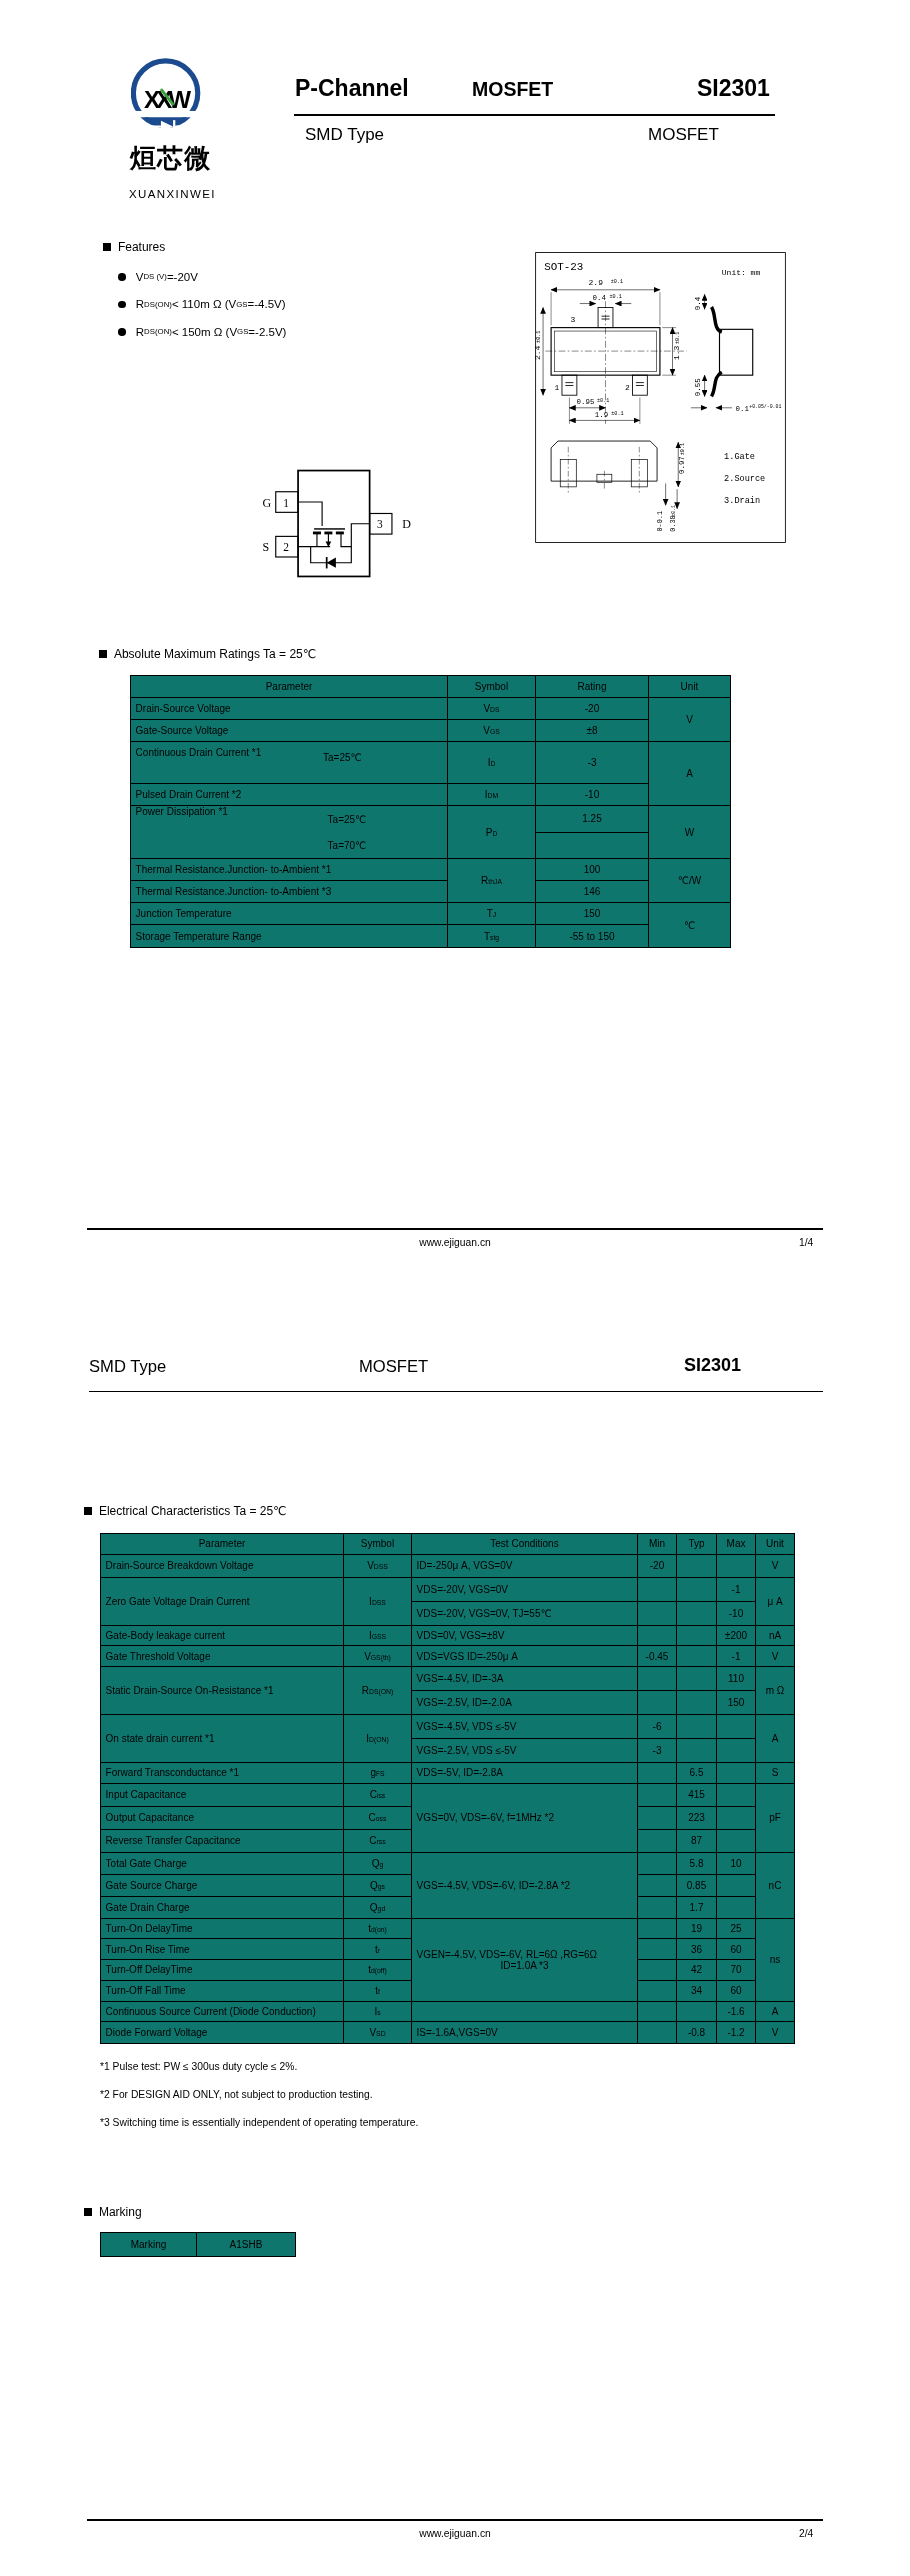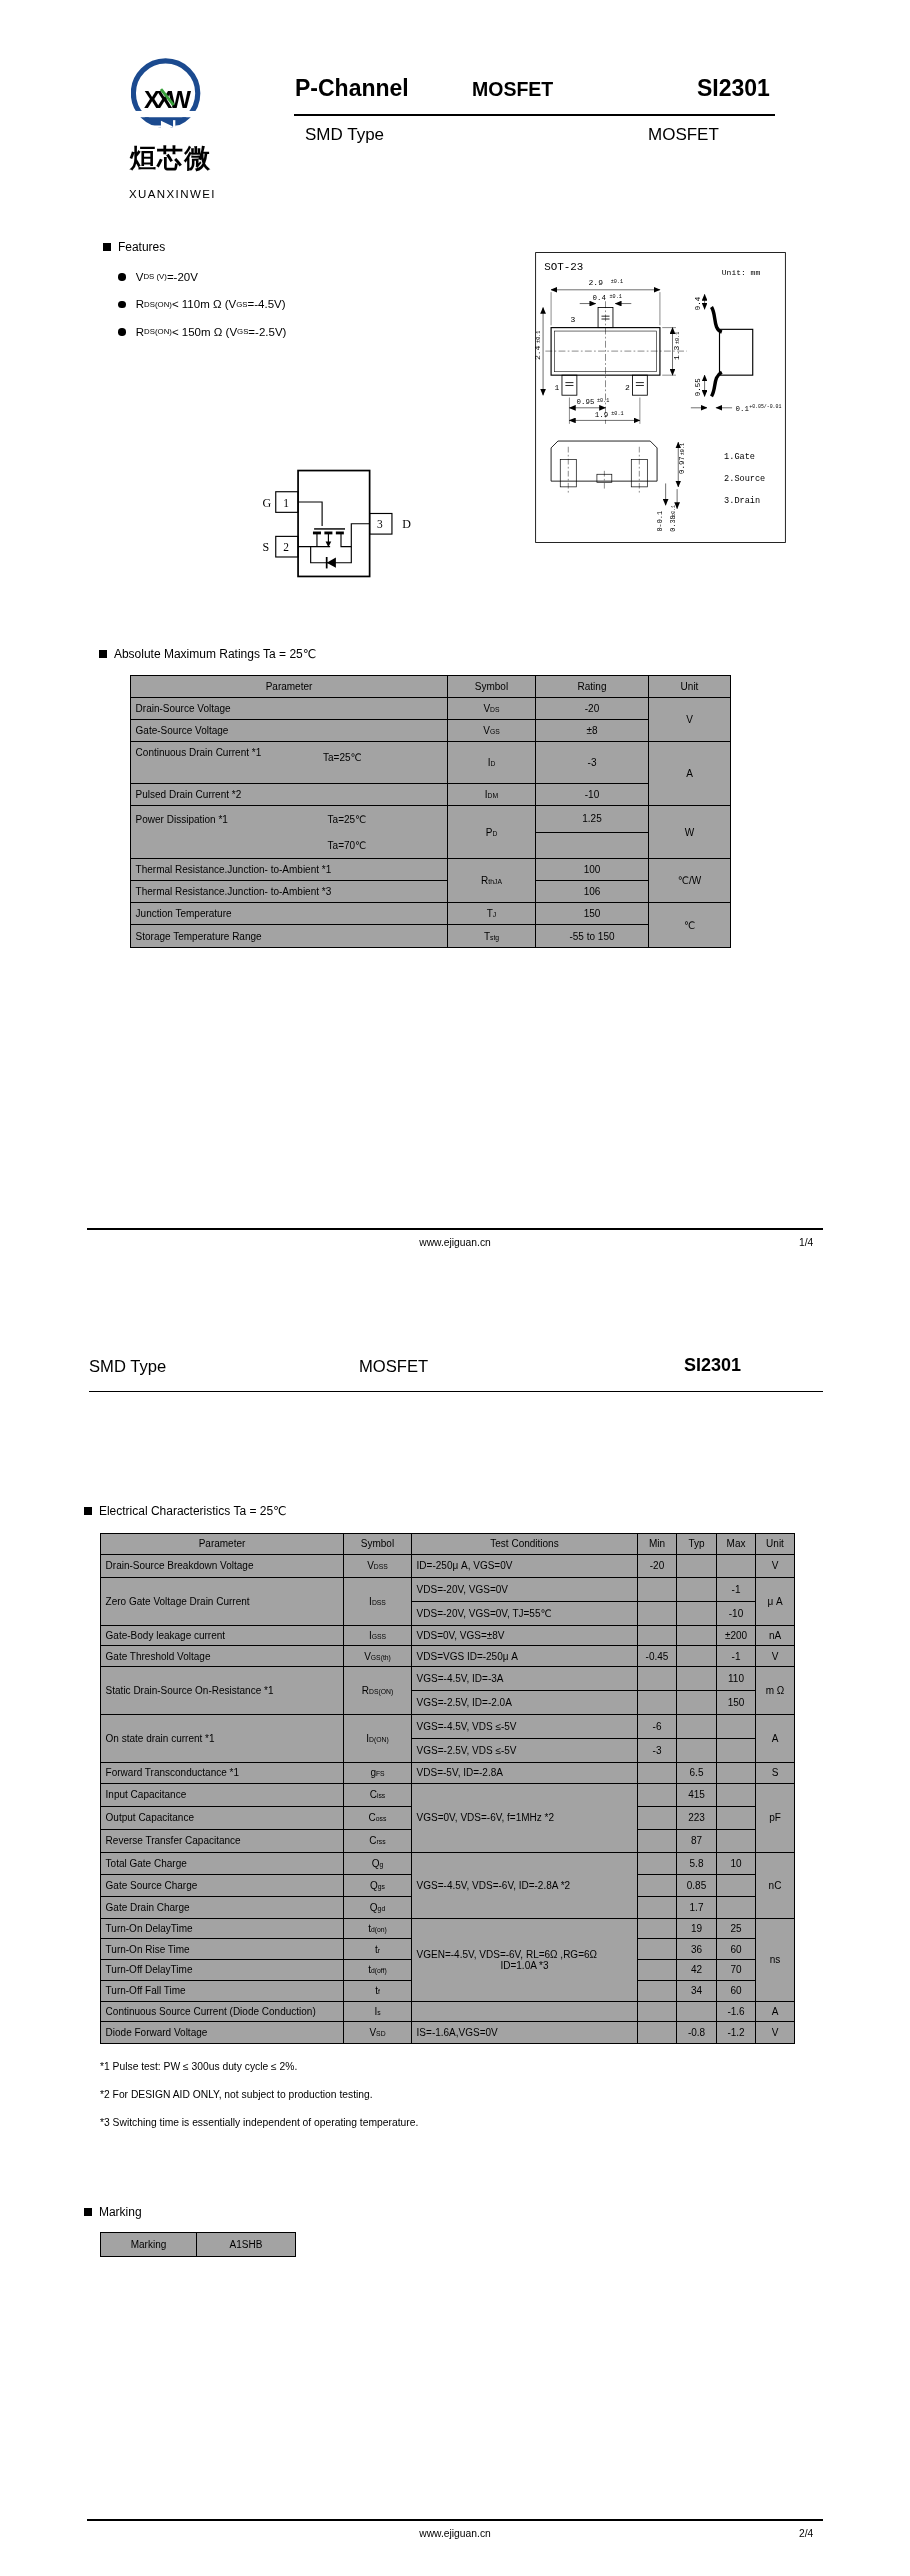--- a/index.html
+++ b/index.html
@@ -15,27 +15,27 @@
   .t-part{font-size:23px;font-weight:bold;}
   .t-rule{height:2.3px;background:#000;}
   .t-sub{font-size:17px;}
   .logo-cn{font-size:26px;font-weight:bold;letter-spacing:1.1px;}
   .logo-en{font-size:11.5px;letter-spacing:1.4px;}
   
   .feat-item{display:flex;align-items:center;height:27.5px;font-size:11.5px;}
   .dot{width:7.5px;height:7.5px;border-radius:50%;background:#000;margin-right:10.3px;flex:none;}
   .sb{font-size:68%;}
   
-  table{border-collapse:collapse;table-layout:fixed;background:#a3a3a3;}
+  table{border-collapse:collapse;table-layout:fixed;background:#0f766e;}
   .dstab{border:1.7px solid #000;}
   .dstab td,.dstab th{border:1.1px solid #000;padding:1.1px 4.6px;font-size:10px;font-weight:normal;
         text-align:center;vertical-align:middle;position:relative;overflow:hidden;}
   .dstab .pl{text-align:left;white-space:nowrap;margin-left:8px;}
   .ta-off{position:absolute;left:192px;top:50%;transform:translateY(-50%);}
-  .h45{height:26px;display:flex;align-items:center;position:relative;}
+  .h45{height:26px;display:flex;align-items:flex-start;position:relative;}
   .r36{height:20.7px}.r38{height:22px}.r40{height:23px}.r42{height:24px}.r45{height:26px}.r74{height:42px}
   .notes div{font-size:10.3px;margin-top:17px;}
   
   .hr{height:1.7px;background:#000;}
   .foot{font-size:10.3px;}
   
   .p2h{font-size:16.6px;}
   .p2part{font-size:18px;font-weight:bold;}
   .p2rule{height:1.4px;background:#000;}
   .cl{text-align:left;}
@@ -280,21 +280,21 @@
         <td></td>
       </tr>
       <tr class="r38">
         <td class="pl">Thermal Resistance.Junction- to-Ambient *1</td>
         <td rowspan="2"><span>R</span><span class="sb">thJA</span></td>
         <td>100</td>
         <td rowspan="2">℃/W</td>
       </tr>
       <tr class="r38">
         <td class="pl">Thermal Resistance.Junction- to-Ambient *3</td>
-        <td>106</td>
+        <td>146</td>
       </tr>
       <tr class="r38">
         <td class="pl">Junction  Temperature</td>
         <td><span>T</span><span class="sb">J</span></td>
         <td>150</td>
         <td rowspan="2">℃</td>
       </tr>
       <tr class="r40">
         <td class="pl">Storage Temperature Range</td>
         <td><span>T</span><span class="sb">stg</span></td>

